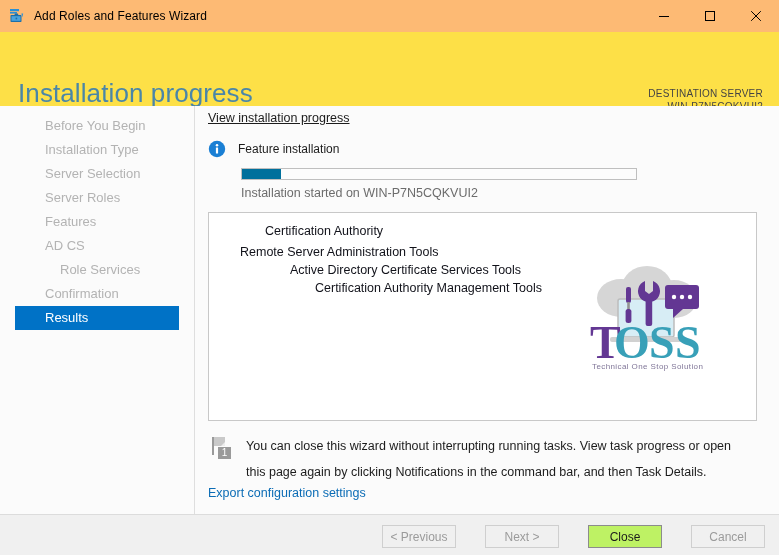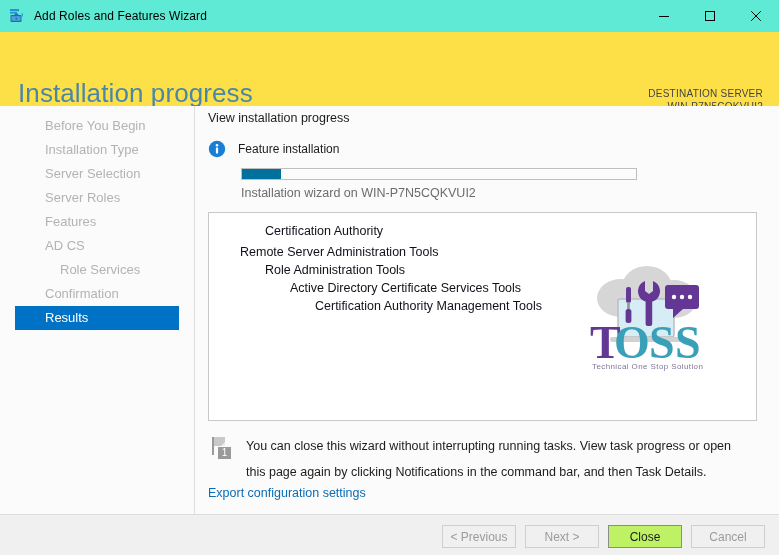--- a/index.html
+++ b/index.html
@@ -12,21 +12,21 @@
     background: #ffffff;
     font-family: "Liberation Sans", sans-serif;
     overflow: hidden;
     position: relative;
     -webkit-font-smoothing: antialiased;
   }
 
   
   .titlebar {
     height: 32px;
-    background: #5eead4;
+    background: #fdba74;
     display: flex;
     align-items: center;
     position: relative;
     user-select: none;
   }
   .app-icon {
     width: 16px;
     height: 16px;
     margin-left: 9px;
     margin-right: 9px;
@@ -131,20 +131,21 @@
     top: 0;
     width: 583px;
     height: 408px;
   }
   .view-progress-label {
     position: absolute;
     left: 12px;
     top: 5px;
     font-size: 12.5px;
     color: #1c1c1c;
+    text-decoration: underline;
   }
   .info-row {
     position: absolute;
     left: 12px;
     top: 34px;
     display: flex;
     align-items: center;
   }
   .info-icon { width: 18px; height: 18px; flex: 0 0 auto; }
   .feature-label {
@@ -255,21 +256,21 @@
     height: 41px;
     background: #f0f0f0;
     border-top: 1px solid #dcdcdc;
     box-sizing: border-box;
   }
   .btnrow {
     position: absolute;
     right: 14px;
     top: 10px;
     display: flex;
-    gap: 9px;
+    gap: 29px;
   }
   .btn {
     width: 74px;
     height: 23px;
     background: #f0f0f0;
     border: 1px solid #c5c5c5;
     box-sizing: border-box;
     font-family: "Liberation Sans", sans-serif;
     font-size: 12px;
     color: #3c3c3c;
@@ -356,21 +357,21 @@
           <rect x="7.9" y="7.4" width="2.2" height="6.2" rx="0.4" fill="#ffffff"></rect>
         </svg>
       </span>
       <span class="feature-label">Feature installation</span>
     </div>
 
     <div class="progress-wrap">
       <div class="progress-fill" id="progress-fill" style="width: 10%; background: rgb(0, 112, 156);"></div>
     </div>
 
-    <div class="progress-caption">Installation wizard on WIN-P7N5CQKVUI2</div>
+    <div class="progress-caption">Installation started on WIN-P7N5CQKVUI2</div>
 
     <div class="result-panel">
 
       <div class="watermark">
         <svg width="130" height="110" viewBox="0 0 130 110">
 
           <ellipse cx="40" cy="35" rx="24" ry="19" fill="#d4d4d4"></ellipse>
           <ellipse cx="66" cy="24" rx="25" ry="21" fill="#d4d4d4"></ellipse>
           <ellipse cx="93" cy="36" rx="23" ry="19" fill="#d4d4d4"></ellipse>
           <ellipse cx="66" cy="42" rx="34" ry="19" fill="#d4d4d4"></ellipse>
@@ -395,21 +396,20 @@
           <text x="33" y="95" font-family="Liberation Serif, serif" font-size="46" font-weight="700" fill="#2e9bb5">O</text>
           <text x="68" y="95" font-family="Liberation Serif, serif" font-size="46" font-weight="700" fill="#2e9bb5">S</text>
           <text x="94" y="95" font-family="Liberation Serif, serif" font-size="46" font-weight="700" fill="#2e9bb5">S</text>
           <text x="11" y="106" font-family="Liberation Sans, sans-serif" font-size="8" fill="#7a6f93" letter-spacing="0.4">Technical One Stop Solution</text>
         </svg>
       </div>
 
       <div class="comp-list" id="comp-list">
           <div class="comp-item lvl1">Certification Authority</div>
           <div class="comp-item lvl0 gap">Remote Server Administration Tools</div>
-          <div class="comp-item lvl1">Role Administration Tools</div>
           <div class="comp-item lvl2">Active Directory Certificate Services Tools</div>
           <div class="comp-item lvl3">Certification Authority Management Tools</div>
         </div>
     </div>
 
     <div class="note-row">
       <span class="note-icon">
         <svg width="30" height="30" viewBox="0 0 30 30">
           <path d="M5 4 L5 22" stroke="#9a9a9a" stroke-width="2" fill="none"></path>
           <path d="M6 4 L17 4 L17 13 L6 13 Z" fill="#c9c9c9"></path>

